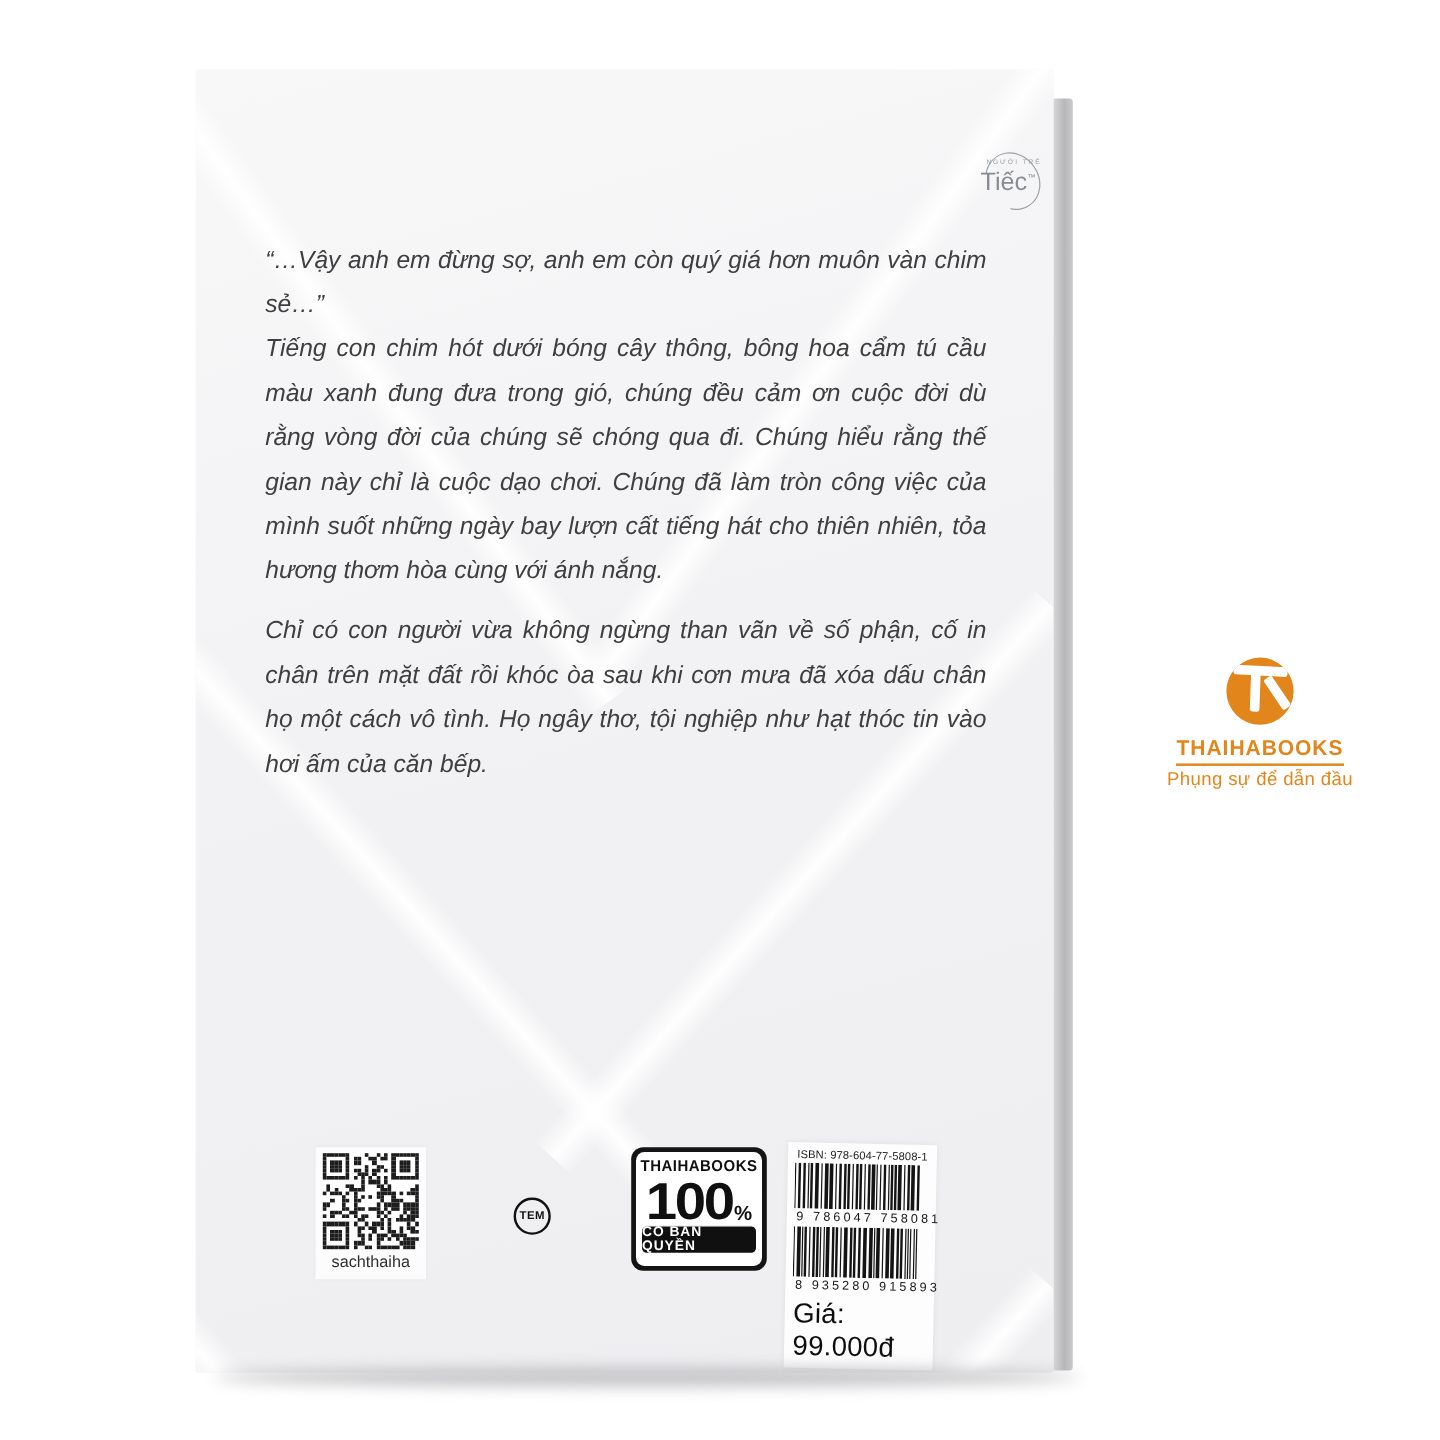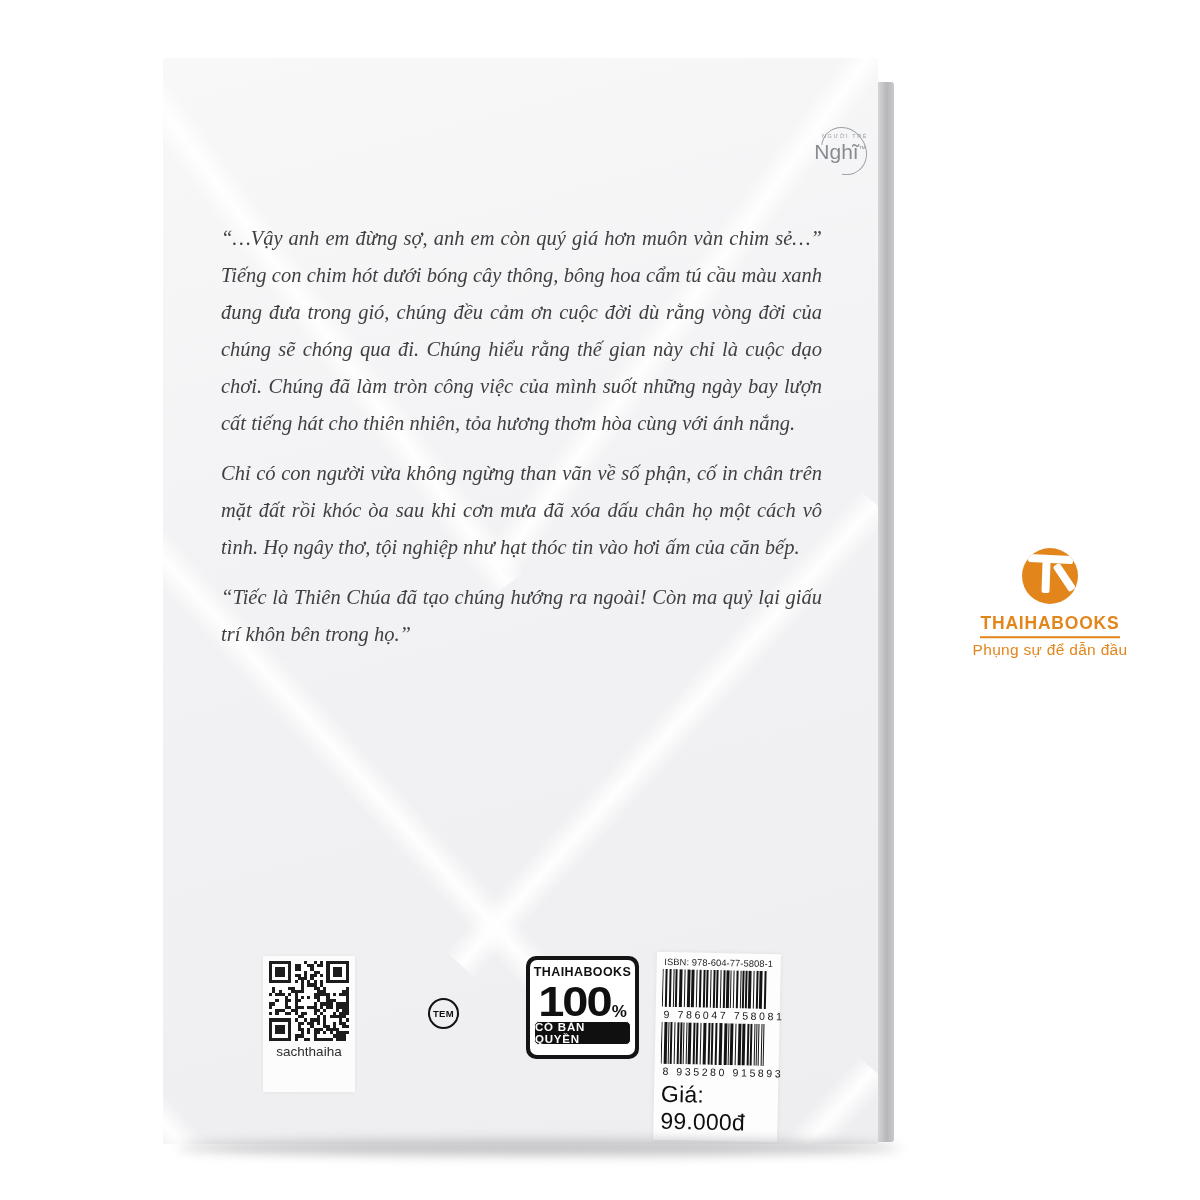--- a/index.html
+++ b/index.html
@@ -33,28 +33,28 @@
   .nghi-circle { position:absolute; left:24px; top:4px; width:44px; height:50px;
                  border:1.4px solid #9aa0a6; border-radius:50%;
                  border-left-color:transparent; transform:rotate(-35deg); }
   .nghi-small { position:absolute; left:10px; top:11px; width:74px; text-align:center;
                 font-size:5.5px; letter-spacing:1.6px; color:#9aa0a6; }
   .nghi-word { position:absolute; left:2px; top:18px; width:80px; text-align:center;
                font-size:21px; font-weight:400; color:#878c92; }
   .nghi-word sup { font-size:7px; }
 
   
-  .text-block { position:absolute; left:58px; top:162px; width:601px;
-                color:var(--ink); font-style:italic; font-size:20.5px; line-height:37px;font-family:Liberation Serif, serif; }
+  .text-block { position:absolute; left:58px; top:140px; width:601px;
+                color:var(--ink); font-style:italic; font-size:20.5px; line-height:37px; }
   .text-block p { text-align:justify; margin-bottom:13px; }
   .text-block p.quote { text-align-last:justify; margin-bottom:0; }
   .text-block p.quote-ref { text-align:left; margin-bottom:14px; }
 
   
-  .qr-sticker { position:absolute; left:100px; top:898px; width:92px; height:136px;
+  .qr-sticker { position:absolute; left:100px; top:898px; width:92px; height:110px;
                 background:#fcfcfd; box-shadow:0 0 4px rgba(0,0,0,0.06); padding:5px 6px 0; }
   .qr { position:relative; width:80px; height:80px; display:grid;
         grid-template-columns:repeat(25,3.2px); grid-auto-rows:3.2px; background:#fff; }
   .qr i { display:block; }
   .qr i.d { background:#1d1d1d; }
   .qr-label { margin-top:3px; text-align:center; font-size:13.5px; color:#2e2e2e; }
 
   .tem { position:absolute; left:265px; top:940px; width:31px; height:31px;
          border:2.6px solid #111; border-radius:50%; display:flex; align-items:center;
          justify-content:center; font-size:9.5px; font-weight:bold; color:#111;
@@ -112,28 +112,27 @@
     <div class="band band-a"></div>
     <div class="band band-b"></div>
     <div class="band band-c"></div>
     <div class="band band-d"></div>
     <div class="band band-e"></div>
     <div class="band band-f"></div>
 
     <div class="nghi">
       <div class="nghi-circle"></div>
       <div class="nghi-small">NGƯỜI TRẺ</div>
-      <div class="nghi-word"><span>Nghĩ</span><sup>™</sup></div>
+      <div class="nghi-word"><span>Tiếc</span><sup>™</sup></div>
     </div>
 
     <div class="text-block">
       <p class="quote">“…Vậy anh em đừng sợ, anh em còn quý giá hơn muôn vàn chim sẻ…”</p>
       <p>Tiếng con chim hót dưới bóng cây thông, bông hoa cẩm tú cầu màu xanh đung đưa trong gió, chúng đều cảm ơn cuộc đời dù rằng vòng đời của chúng sẽ chóng qua đi. Chúng hiểu rằng thế gian này chỉ là cuộc dạo chơi. Chúng đã làm tròn công việc của mình suốt những ngày bay lượn cất tiếng hát cho thiên nhiên, tỏa hương thơm hòa cùng với ánh nắng.</p>
       <p>Chỉ có con người vừa không ngừng than vãn về số phận, cố in chân trên mặt đất rồi khóc òa sau khi cơn mưa đã xóa dấu chân họ một cách vô tình. Họ ngây thơ, tội nghiệp như hạt thóc tin vào hơi ấm của căn bếp.</p>
-      <p>“Tiếc là Thiên Chúa đã tạo chúng hướng ra ngoài! Còn ma quỷ lại giấu trí khôn bên trong họ.”</p>
     </div>
 
     <div class="qr-sticker">
       <div class="qr">
           <i class="d"></i>
           <i class="d"></i>
           <i class="d"></i>
           <i class="d"></i>
           <i class="d"></i>
           <i class="d"></i>

